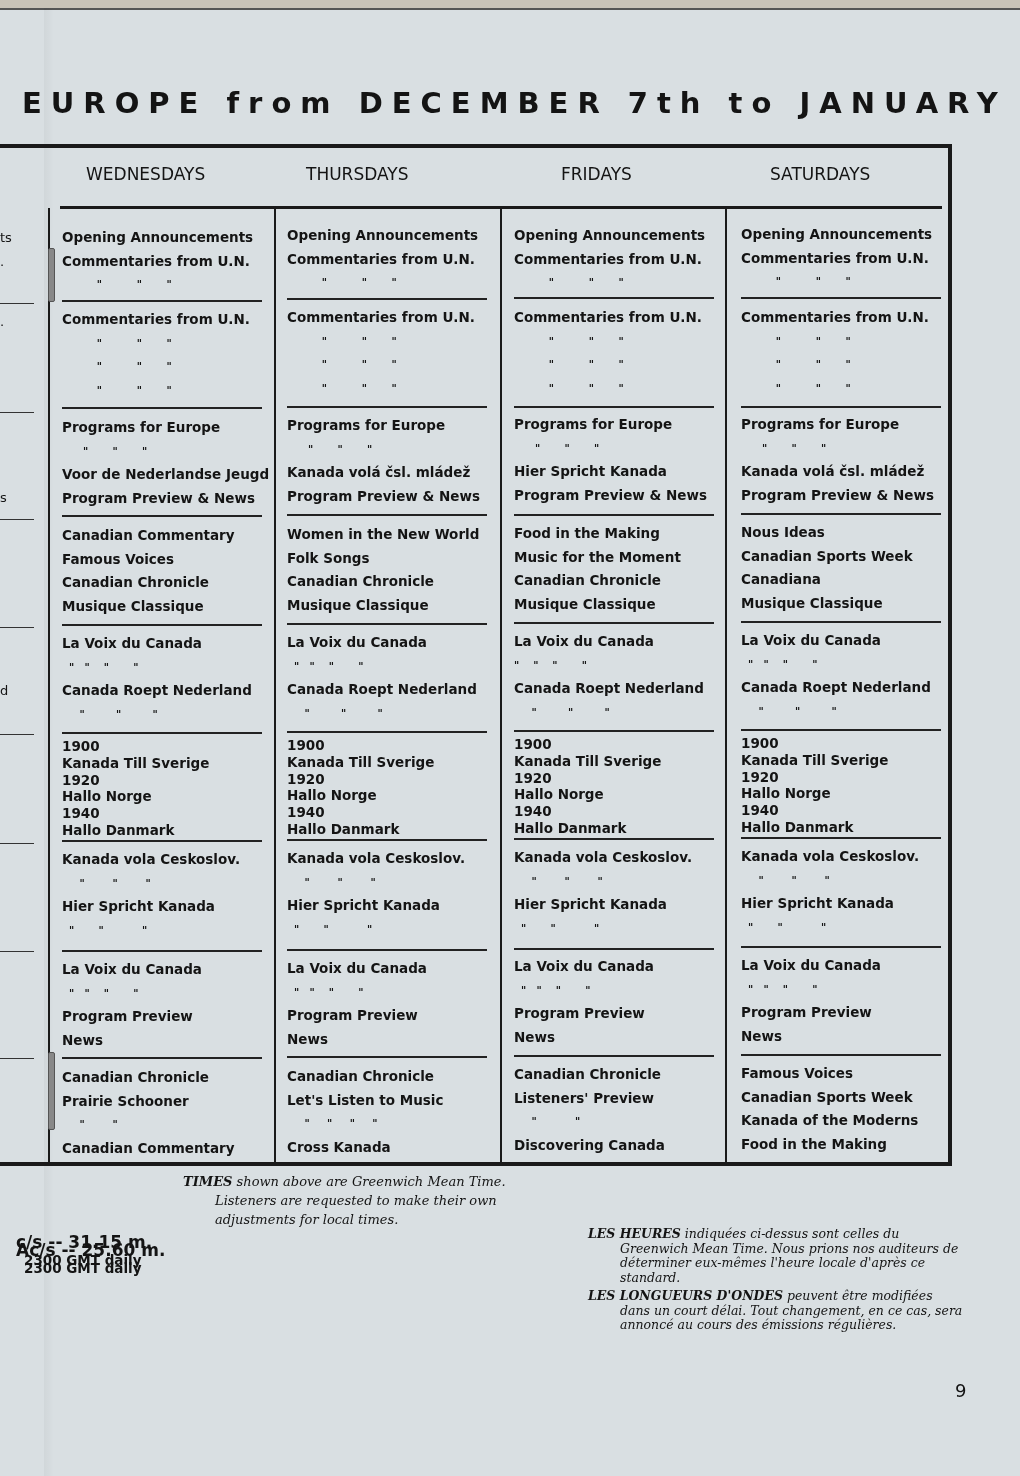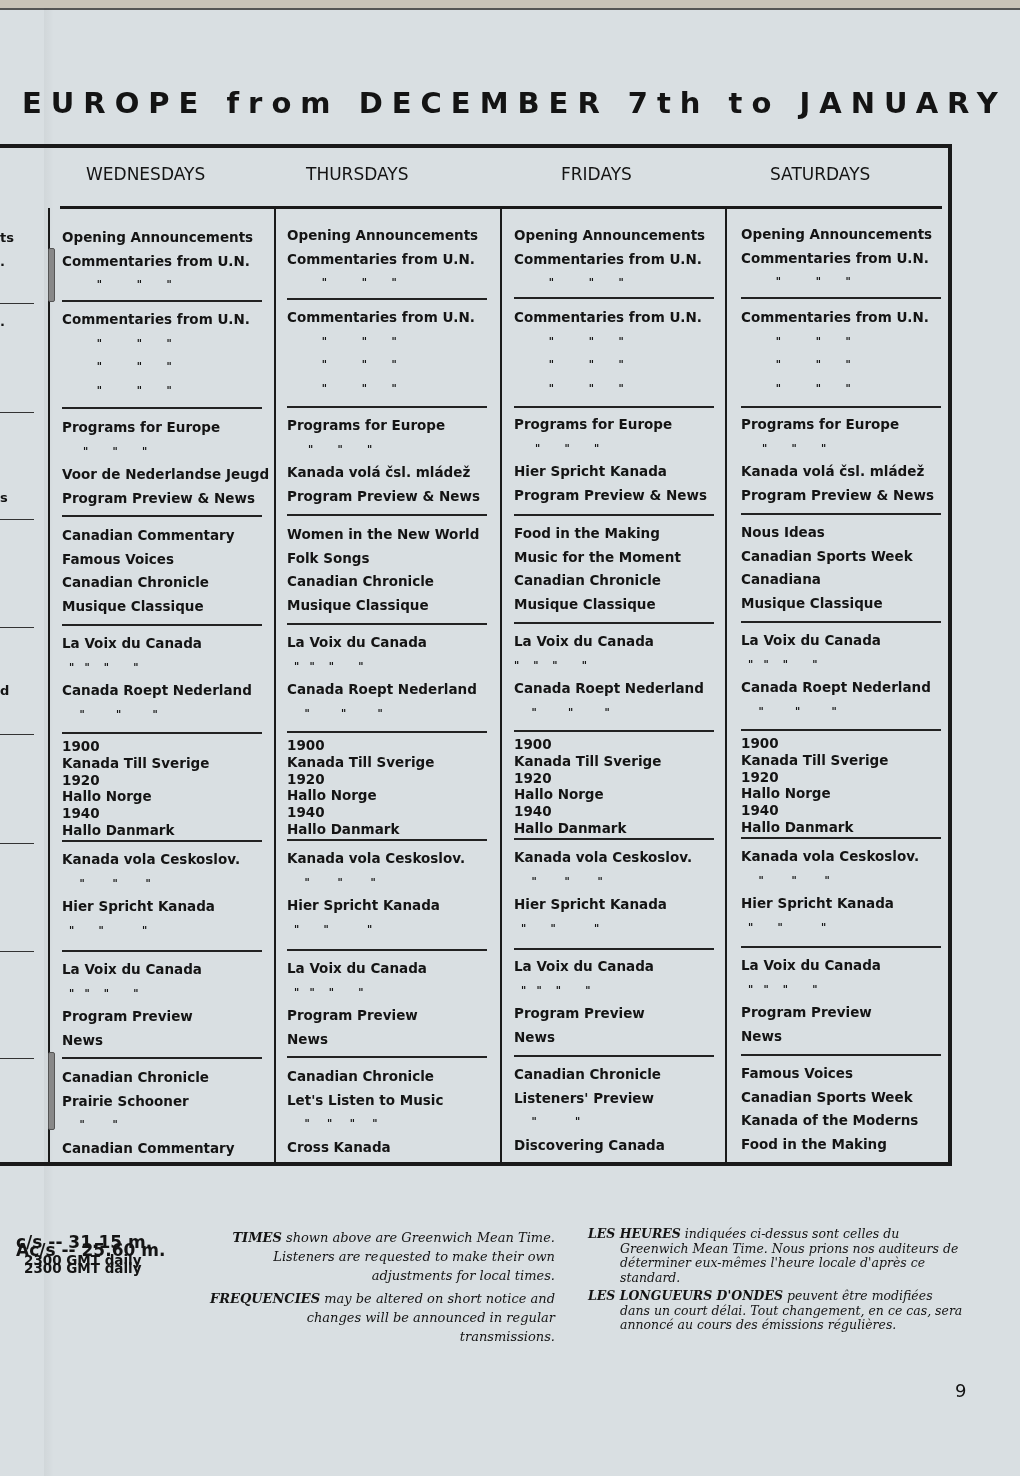--- a/index.html
+++ b/index.html
@@ -23,21 +23,21 @@
   }
   .head-rule { position:absolute; left:60px; top:206px; width:882px; height:3px; background:#1a1a1a; }
   .vline { position:absolute; top:208px; width:2px; height:958px; background:#1a1a1a; }
   .col { position:absolute; top:208px; width:210px; }
   .block { position:absolute; left:0; width:200px; }
   .line { font-size:13.5px; font-weight:bold; height:23.5px; line-height:23.5px; white-space:nowrap; }
   .ditto { font-size:10px; font-weight:bold; height:23.5px; line-height:23.5px; white-space:pre; }
   .num { font-size:13.5px; font-weight:bold; height:16.5px; line-height:16.5px; }
   .tline { font-size:13.5px; font-weight:bold; height:17px; line-height:17px; }
   .rule { position:absolute; left:0; width:200px; height:2px; background:#222; }
-  .leftstub { position:absolute; left:0; font-size:13px; font-weight:bold; }
+  .leftstub { position:absolute; left:0; font-size:13px; font-weight:normal; }
   .leftrule { position:absolute; left:0; width:34px; height:1px; background:#333; }
   .staple { position:absolute; left:48px; width:5px; background:#888; border:1px solid #555; border-radius:2px; }
   .freq { position:absolute; left:0; font-weight:bold; white-space:nowrap; }
   .freq .big { font-size:17px; display:block;padding-left:16px; }
   .freq .sm { font-size:13.5px; display:block; padding-left:24px; }
   .note { position:absolute; font-family:"DejaVu Serif", serif; font-style:italic; font-size:13px; line-height:19px; }
   .note p { margin:0 0 4px 0; padding-left:32px; text-indent:-32px; }
   .note b { font-weight:bold; }
   .pagenum { position:absolute; left:955px; top:1380px; font-size:18px; }
 </style>
@@ -345,23 +345,22 @@
 
 <div class="freq" style="top:1240px">
   <span class="big">Ac/s -- 25.60 m.</span>
   <span class="sm">2300 GMT daily</span>
 </div>
 <div class="freq" style="top:1232px">
   <span class="big">c/s -- 31.15 m.</span>
   <span class="sm">2300 GMT daily</span>
 </div>
 
-<div class="note" style="left:183px; top:1228px; width:372px;text-align:right;">
+<div class="note" style="left:183px; top:1172px; width:372px;">
   <p><b>TIMES</b><span> shown above are Greenwich Mean Time. Listeners are requested to make their own adjustments for local times.</span></p>
-  <p><b>FREQUENCIES</b><span> may be altered on short notice and changes will be announced in regular transmissions.</span></p>
 </div>
 
 <div class="note" style="left:588px; top:1227px; width:375px; font-size:12.5px; line-height:14.5px;">
   <p><b>LES HEURES</b><span> indiquées ci-dessus sont celles du Greenwich Mean Time. Nous prions nos auditeurs de déterminer eux-mêmes l'heure locale d'après ce standard.</span></p>
   <p><b>LES LONGUEURS D'ONDES</b><span> peuvent être modifiées dans un court délai. Tout changement, en ce cas, sera annoncé au cours des émissions régulières.</span></p>
 </div>
 
 <div class="pagenum">9</div>
 
 </body></html>

